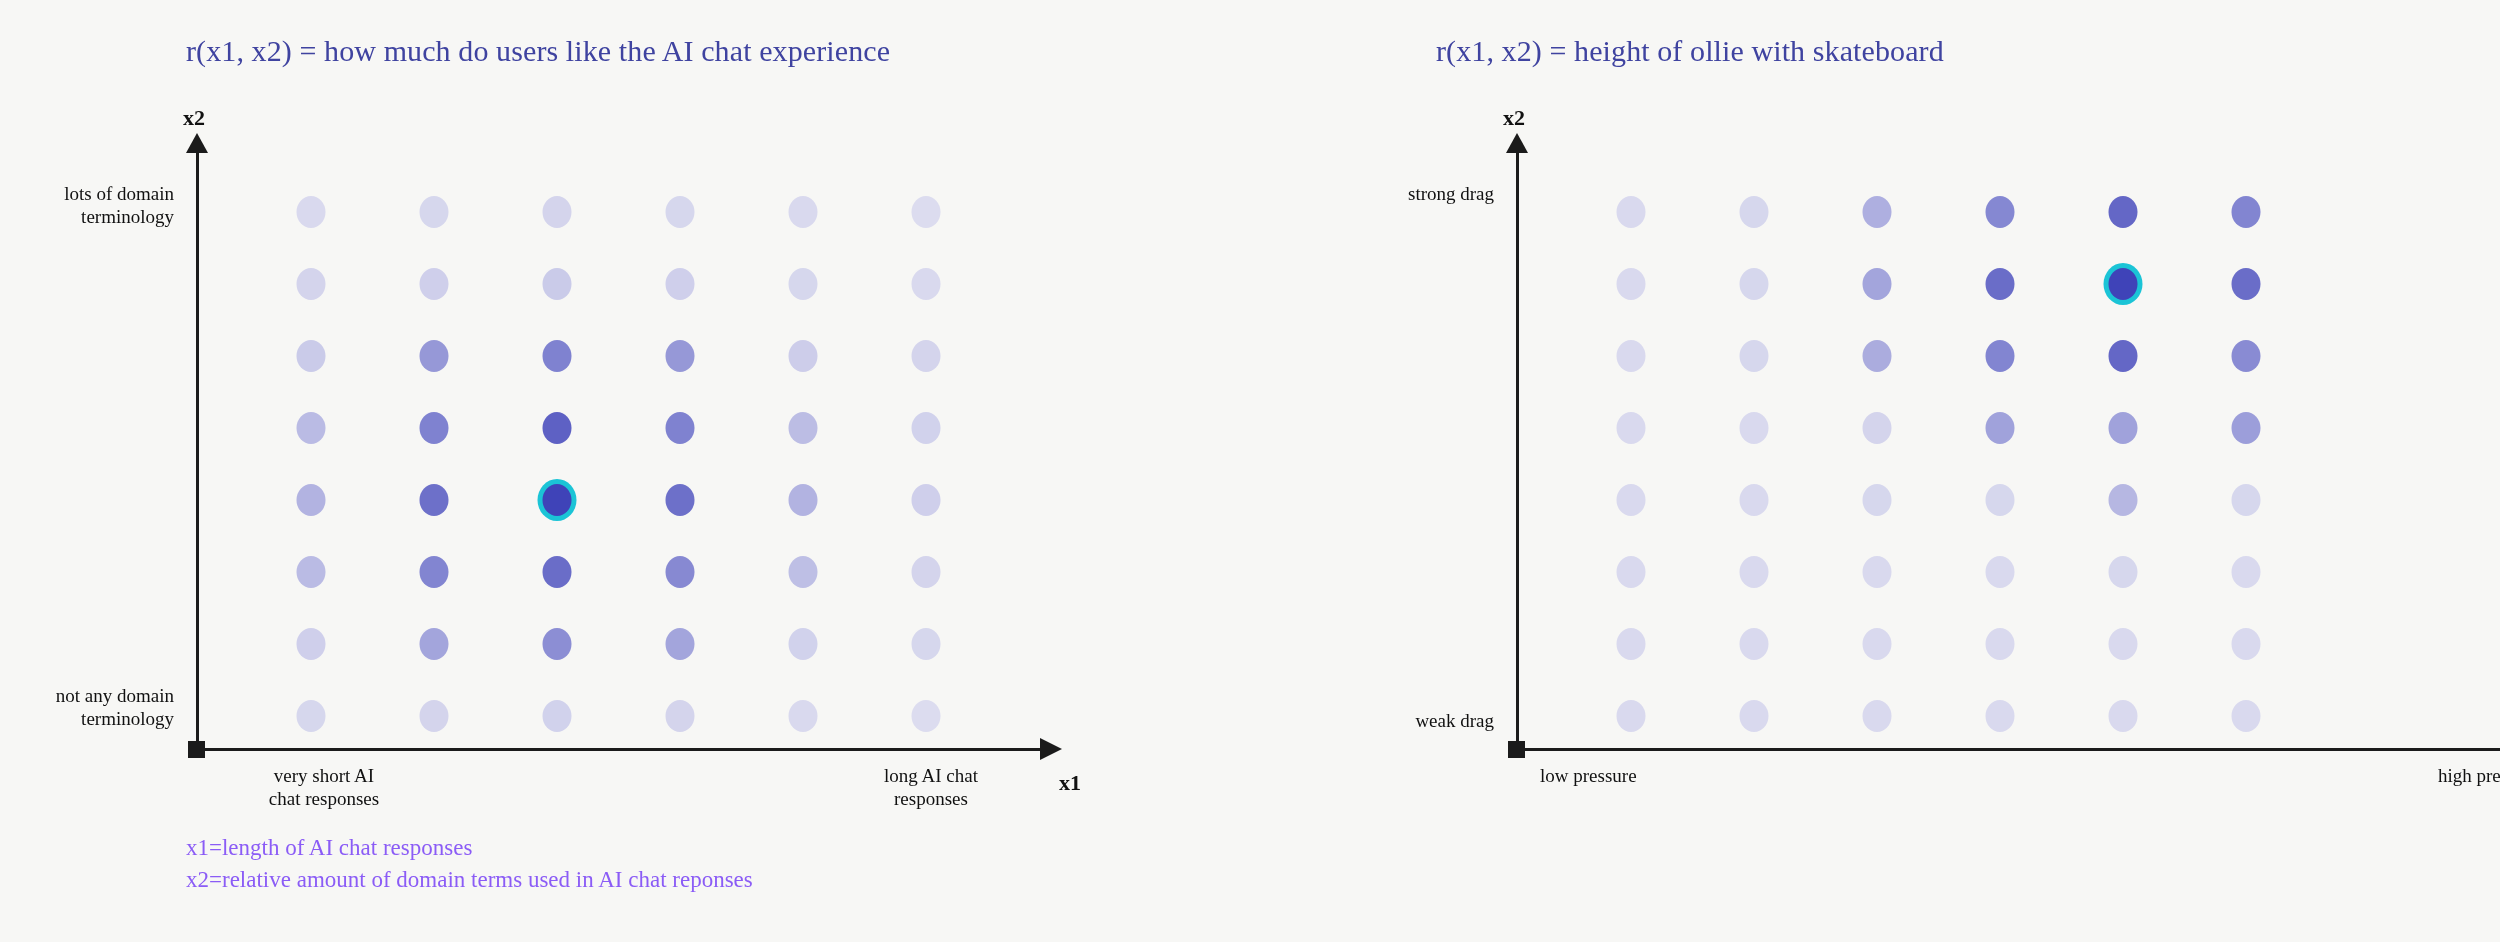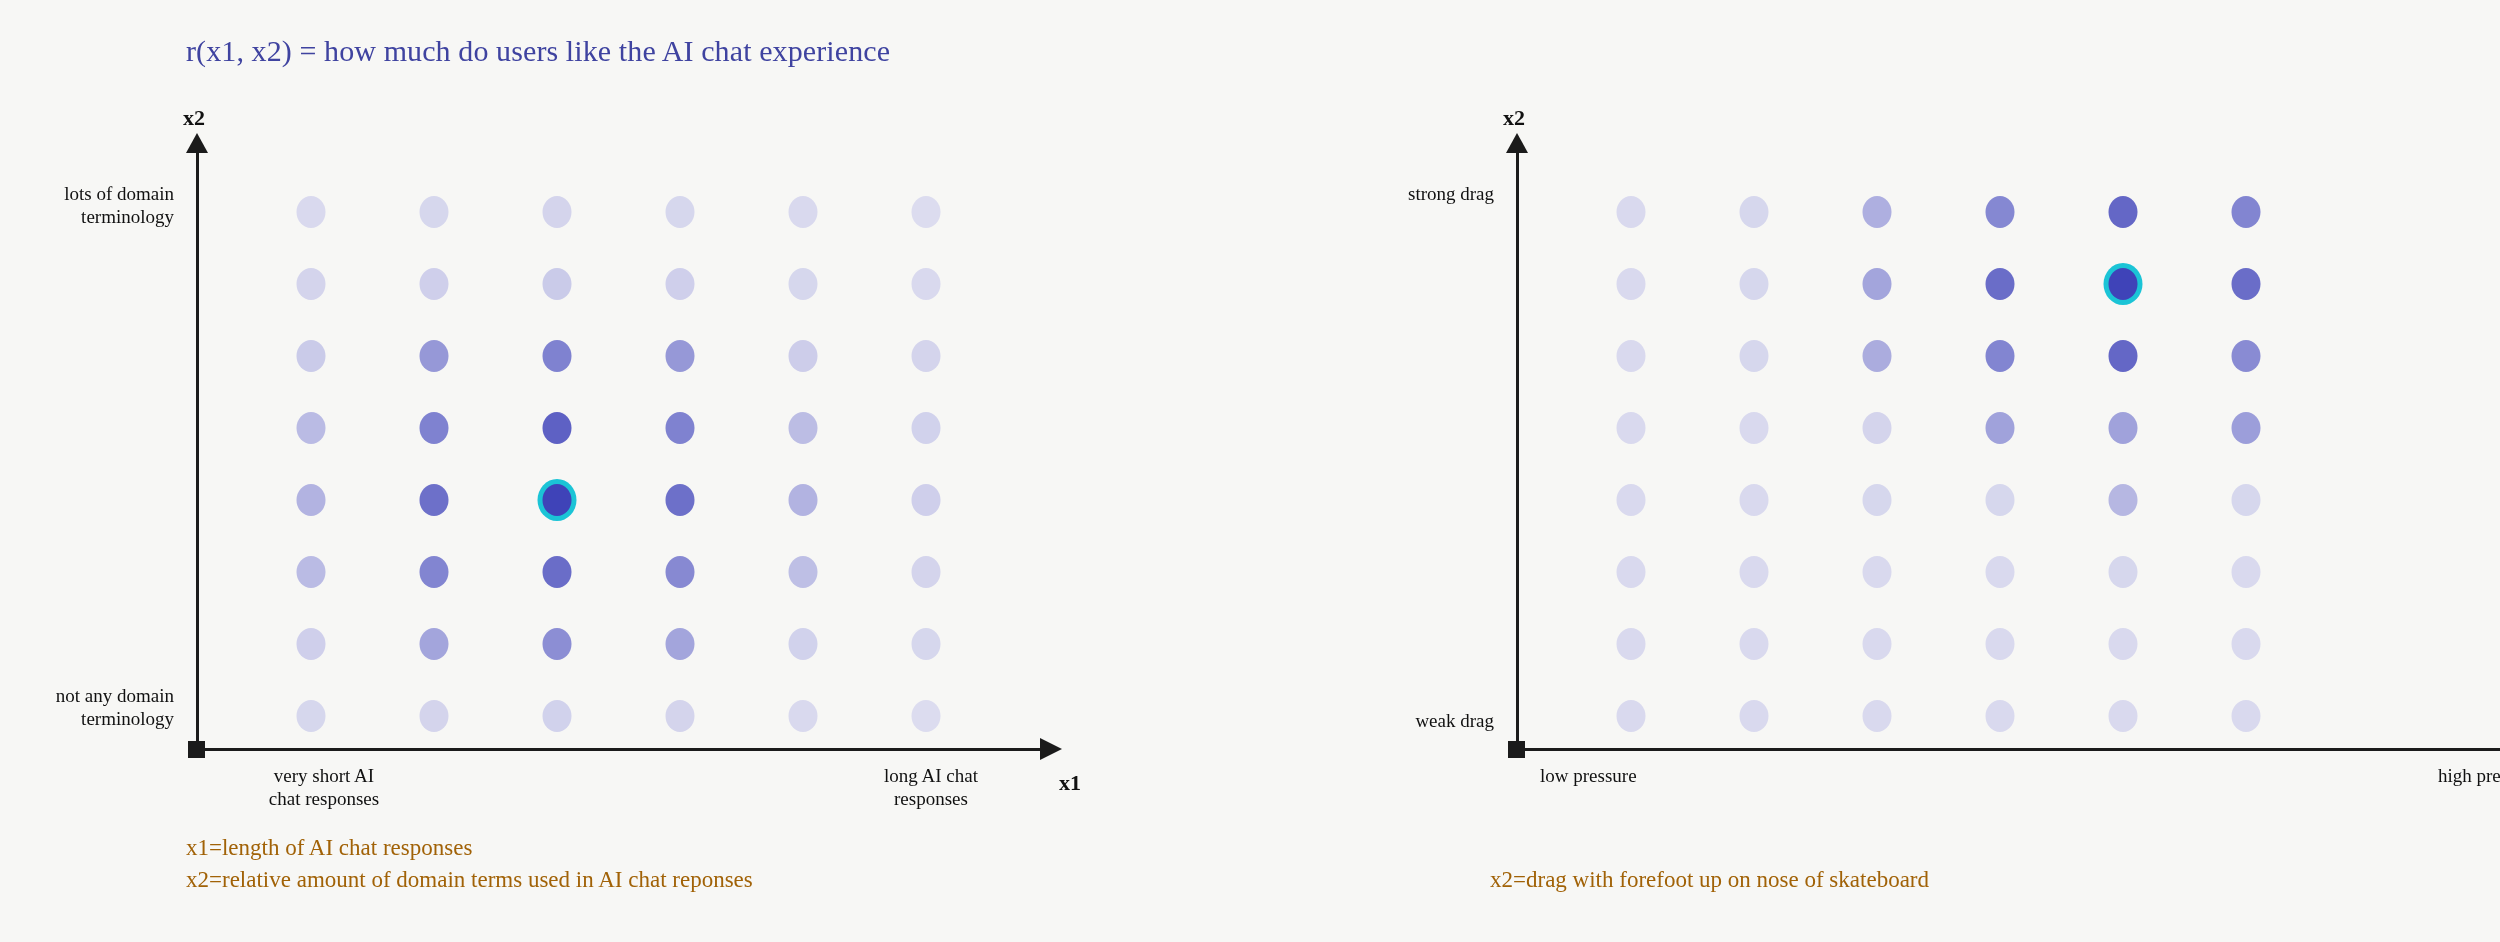--- a/index.html
+++ b/index.html
@@ -85,21 +85,21 @@
     line-height: 1.22;
     white-space: nowrap;
   }
   .end-label.ralign { text-align: right; }
   .end-label.calign { text-align: center; }
 
   
   .caption {
     position: absolute;
     font-size: 23px;
-    color: #a16207;
+    color: #8b5cf6;
     line-height: 1.42;
     white-space: nowrap;
     text-align: right;
   }
 
   
   .grid {
     position: absolute;
   }
   .dot {
@@ -185,20 +185,21 @@
       <div class="dot" style="left: 803px; top: 716px; background: rgb(217, 217, 238);"></div>
       <div class="dot" style="left: 926px; top: 716px; background: rgb(220, 220, 239);"></div>
     </div>
 
   <div class="caption" style="left:186px; top:832px;">x1=length of AI chat responses</div>
   <div class="caption" style="left:186px; top:864px;">x2=relative amount of domain terms used in AI chat reponses</div>
 </div>
 
 <div class="panel right">
 
+  <div class="panel-title">r(x1, x2) = height of ollie with skateboard</div>
 
   <div class="axis-v" style="left:266px; top:150px; height:606px;"></div>
   <div class="arrow-up" style="left:256px; top:133px;"></div>
   <div class="axis-h" style="left:266px; top:748px; width:1098px;"></div>
 
   <div class="origin-sq" style="left:258px; top:741px;"></div>
 
   <div class="axis-name" style="left:253px; top:105px;">x2</div>
 
   <div class="end-label ralign" style="right:1006px; top:182px; width:230px;">strong drag</div>
@@ -251,14 +252,13 @@
       <div class="dot" style="left: 873px; top: 644px; background: rgb(217, 217, 238);"></div>
       <div class="dot" style="left: 996px; top: 644px; background: rgb(217, 217, 238);"></div>
       <div class="dot" style="left: 381px; top: 716px; background: rgb(217, 217, 238);"></div>
       <div class="dot" style="left: 504px; top: 716px; background: rgb(217, 217, 238);"></div>
       <div class="dot" style="left: 627px; top: 716px; background: rgb(217, 217, 238);"></div>
       <div class="dot" style="left: 750px; top: 716px; background: rgb(217, 217, 238);"></div>
       <div class="dot" style="left: 873px; top: 716px; background: rgb(217, 217, 238);"></div>
       <div class="dot" style="left: 996px; top: 716px; background: rgb(217, 217, 238);"></div>
     </div>
 
-  <div class="caption" style="left:240px; top:864px;">x2=drag with forefoot up on nose of skateboard</div>
 </div>
 
 </body></html>

